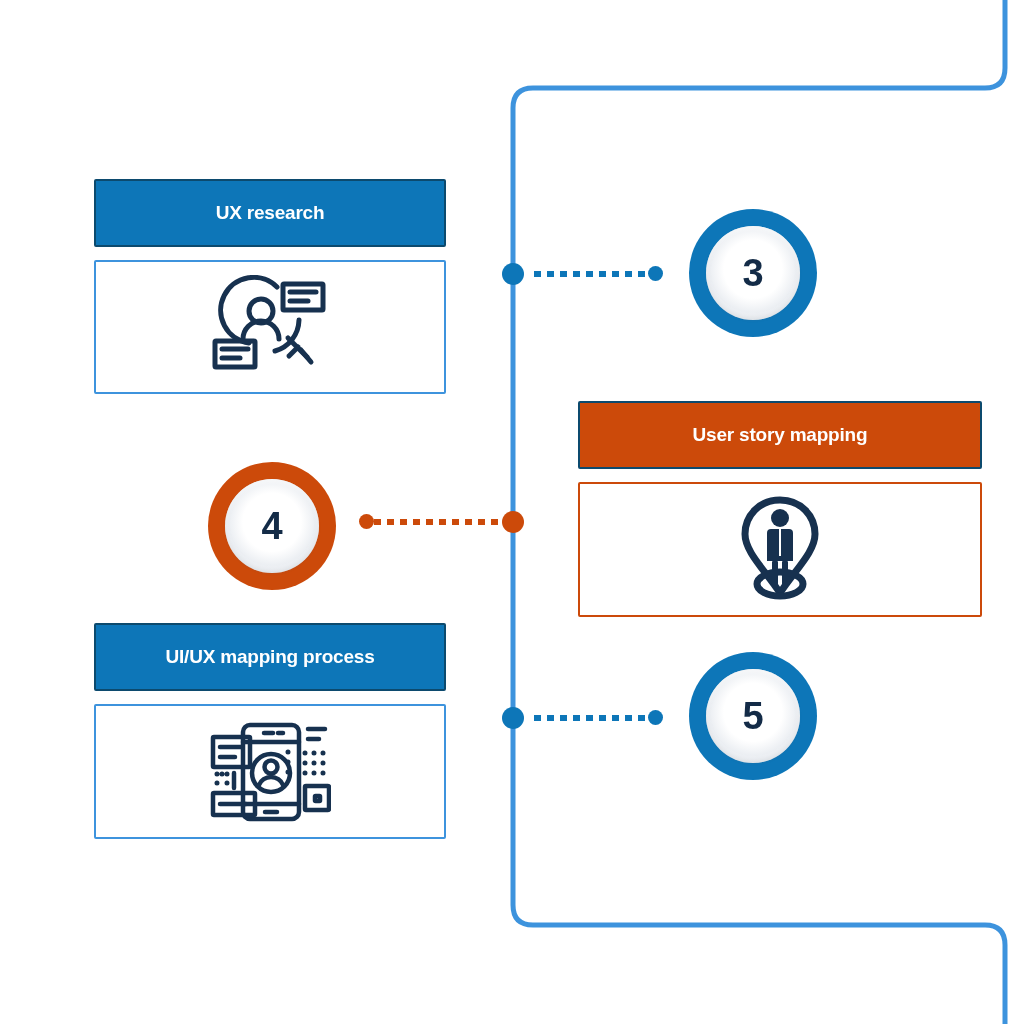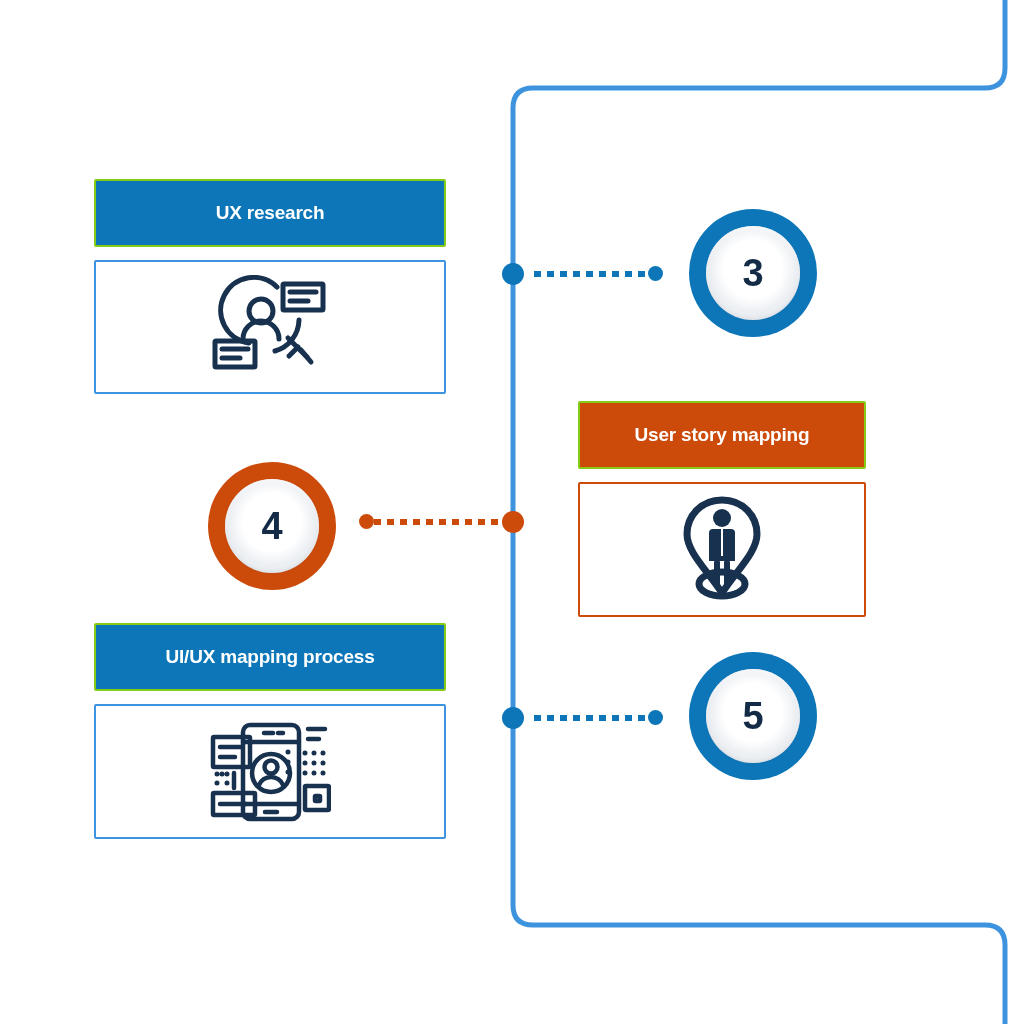--- a/index.html
+++ b/index.html
@@ -26,21 +26,21 @@
     pointer-events: none;
   }
 
   
   .step-block {
     position: absolute;
   }
   .step-header {
     box-sizing: border-box;
     height: 68px;
-    border: 2px solid #84cc16;
+    border: 2px solid #0c4a6e;
     display: flex;
     align-items: center;
     justify-content: center;
     border-radius: 2px;
   }
   .step-header-label {
     color: #ffffff;
     font-size: 19px;
     font-weight: bold;
     letter-spacing: -0.2px;
@@ -141,21 +141,21 @@
         <path d="M 79 17 L 105 17"></path>
         <path d="M 79 26 L 97 26"></path>
 
         <rect x="4" y="66" width="40" height="26" rx="1"></rect>
         <path d="M 11 74 L 37 74"></path>
         <path d="M 11 83 L 29 83"></path>
       </svg>
     </div>
   </div>
 
-  <div class="step-block" style="left:578px; top:401px; width:288px;">
+  <div class="step-block" style="left:578px; top:401px; width:404px;">
     <div class="step-header header-orange">
       <span class="step-header-label">User story mapping</span>
     </div>
     <div class="step-card accent-orange" style="height:135px;">
       <svg width="90" height="112" viewBox="0 0 90 112" xmlns="http://www.w3.org/2000/svg">
         <g fill="none" stroke="#17314f" stroke-width="7" stroke-linecap="round" stroke-linejoin="round">
 
           <path d="M 45 6 C 24 6 10 22 10 40 C 10 58 30 76 45 99 C 60 76 80 58 80 40 C 80 22 66 6 45 6 Z"></path>
 
           <ellipse cx="45" cy="90" rx="23" ry="12"></ellipse>

